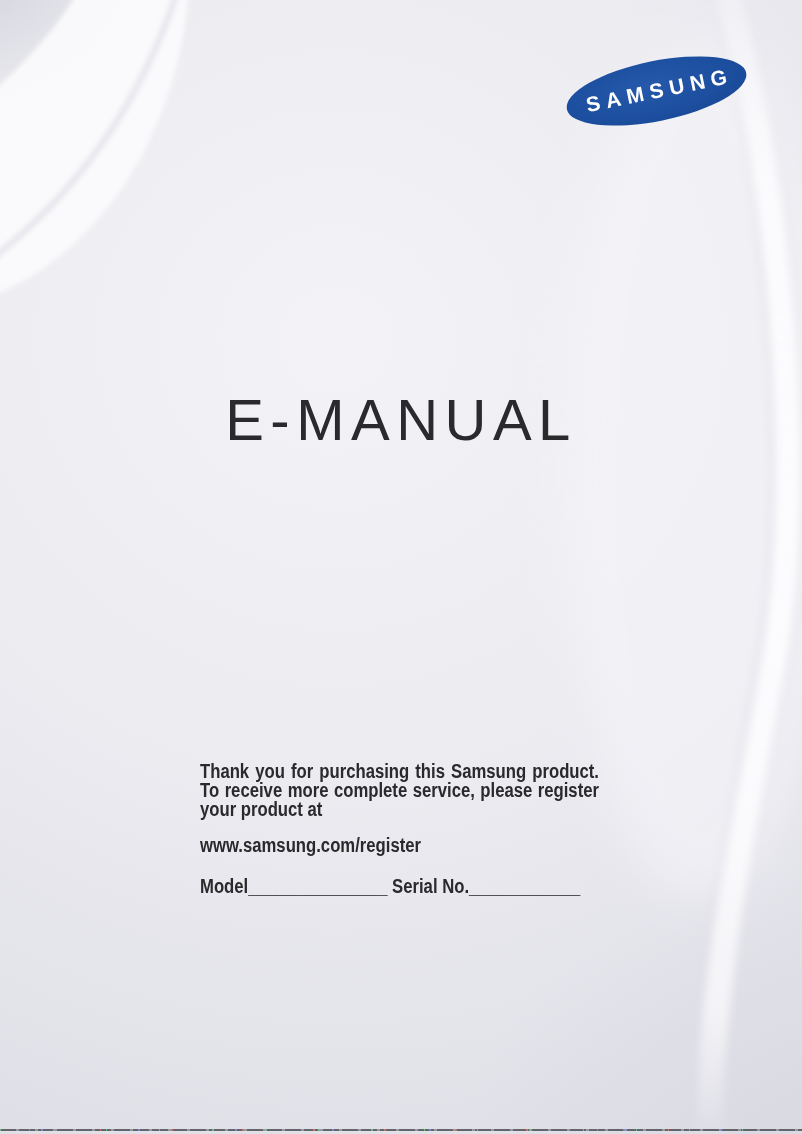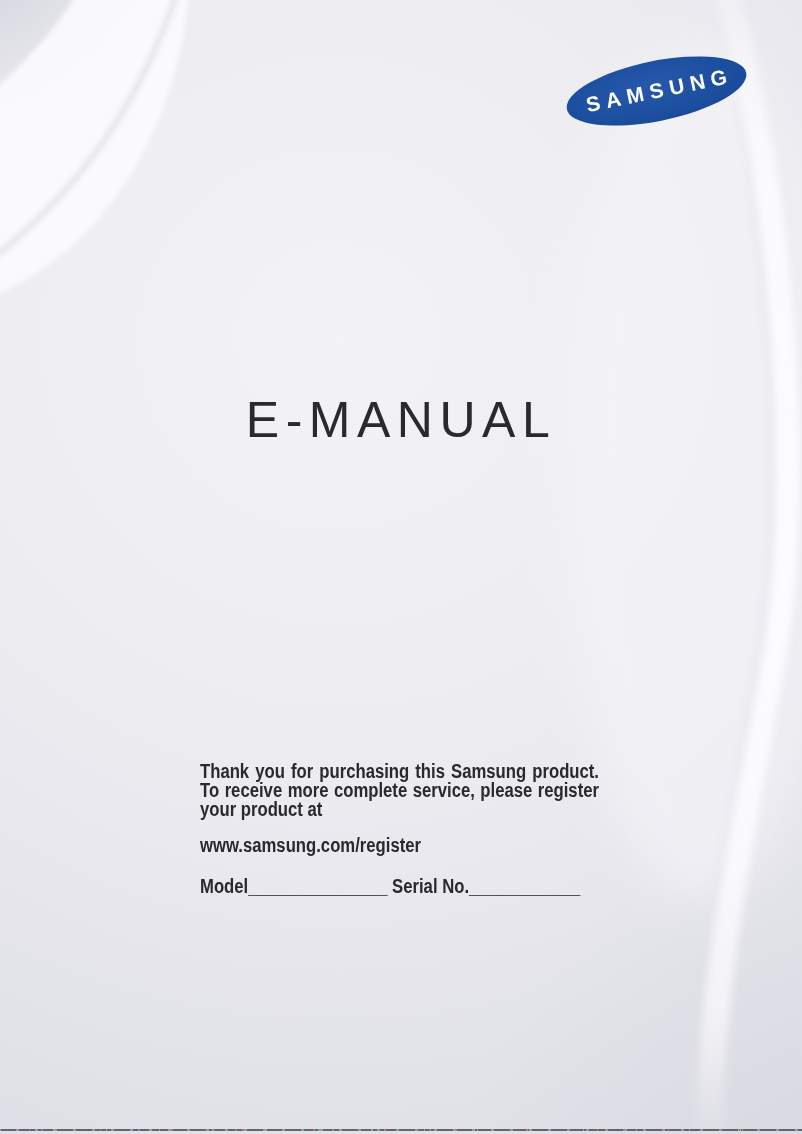--- a/index.html
+++ b/index.html
@@ -52,21 +52,21 @@
   
   .title {
     position: absolute;
     left: 0;
     top: 385px;
     width: 100%;
     height: 70px;
     line-height: 70px;
     text-align: center;
     font-weight: 400;
-    font-size: 50px;
+    font-size: 58px;
     letter-spacing: 6.5px;
     color: #2a2a2c;
     white-space: nowrap;
     font-family: "Liberation Sans", "DejaVu Sans", sans-serif;
   }
 
   
   .reg {
     position: absolute;
     left: 200px;

